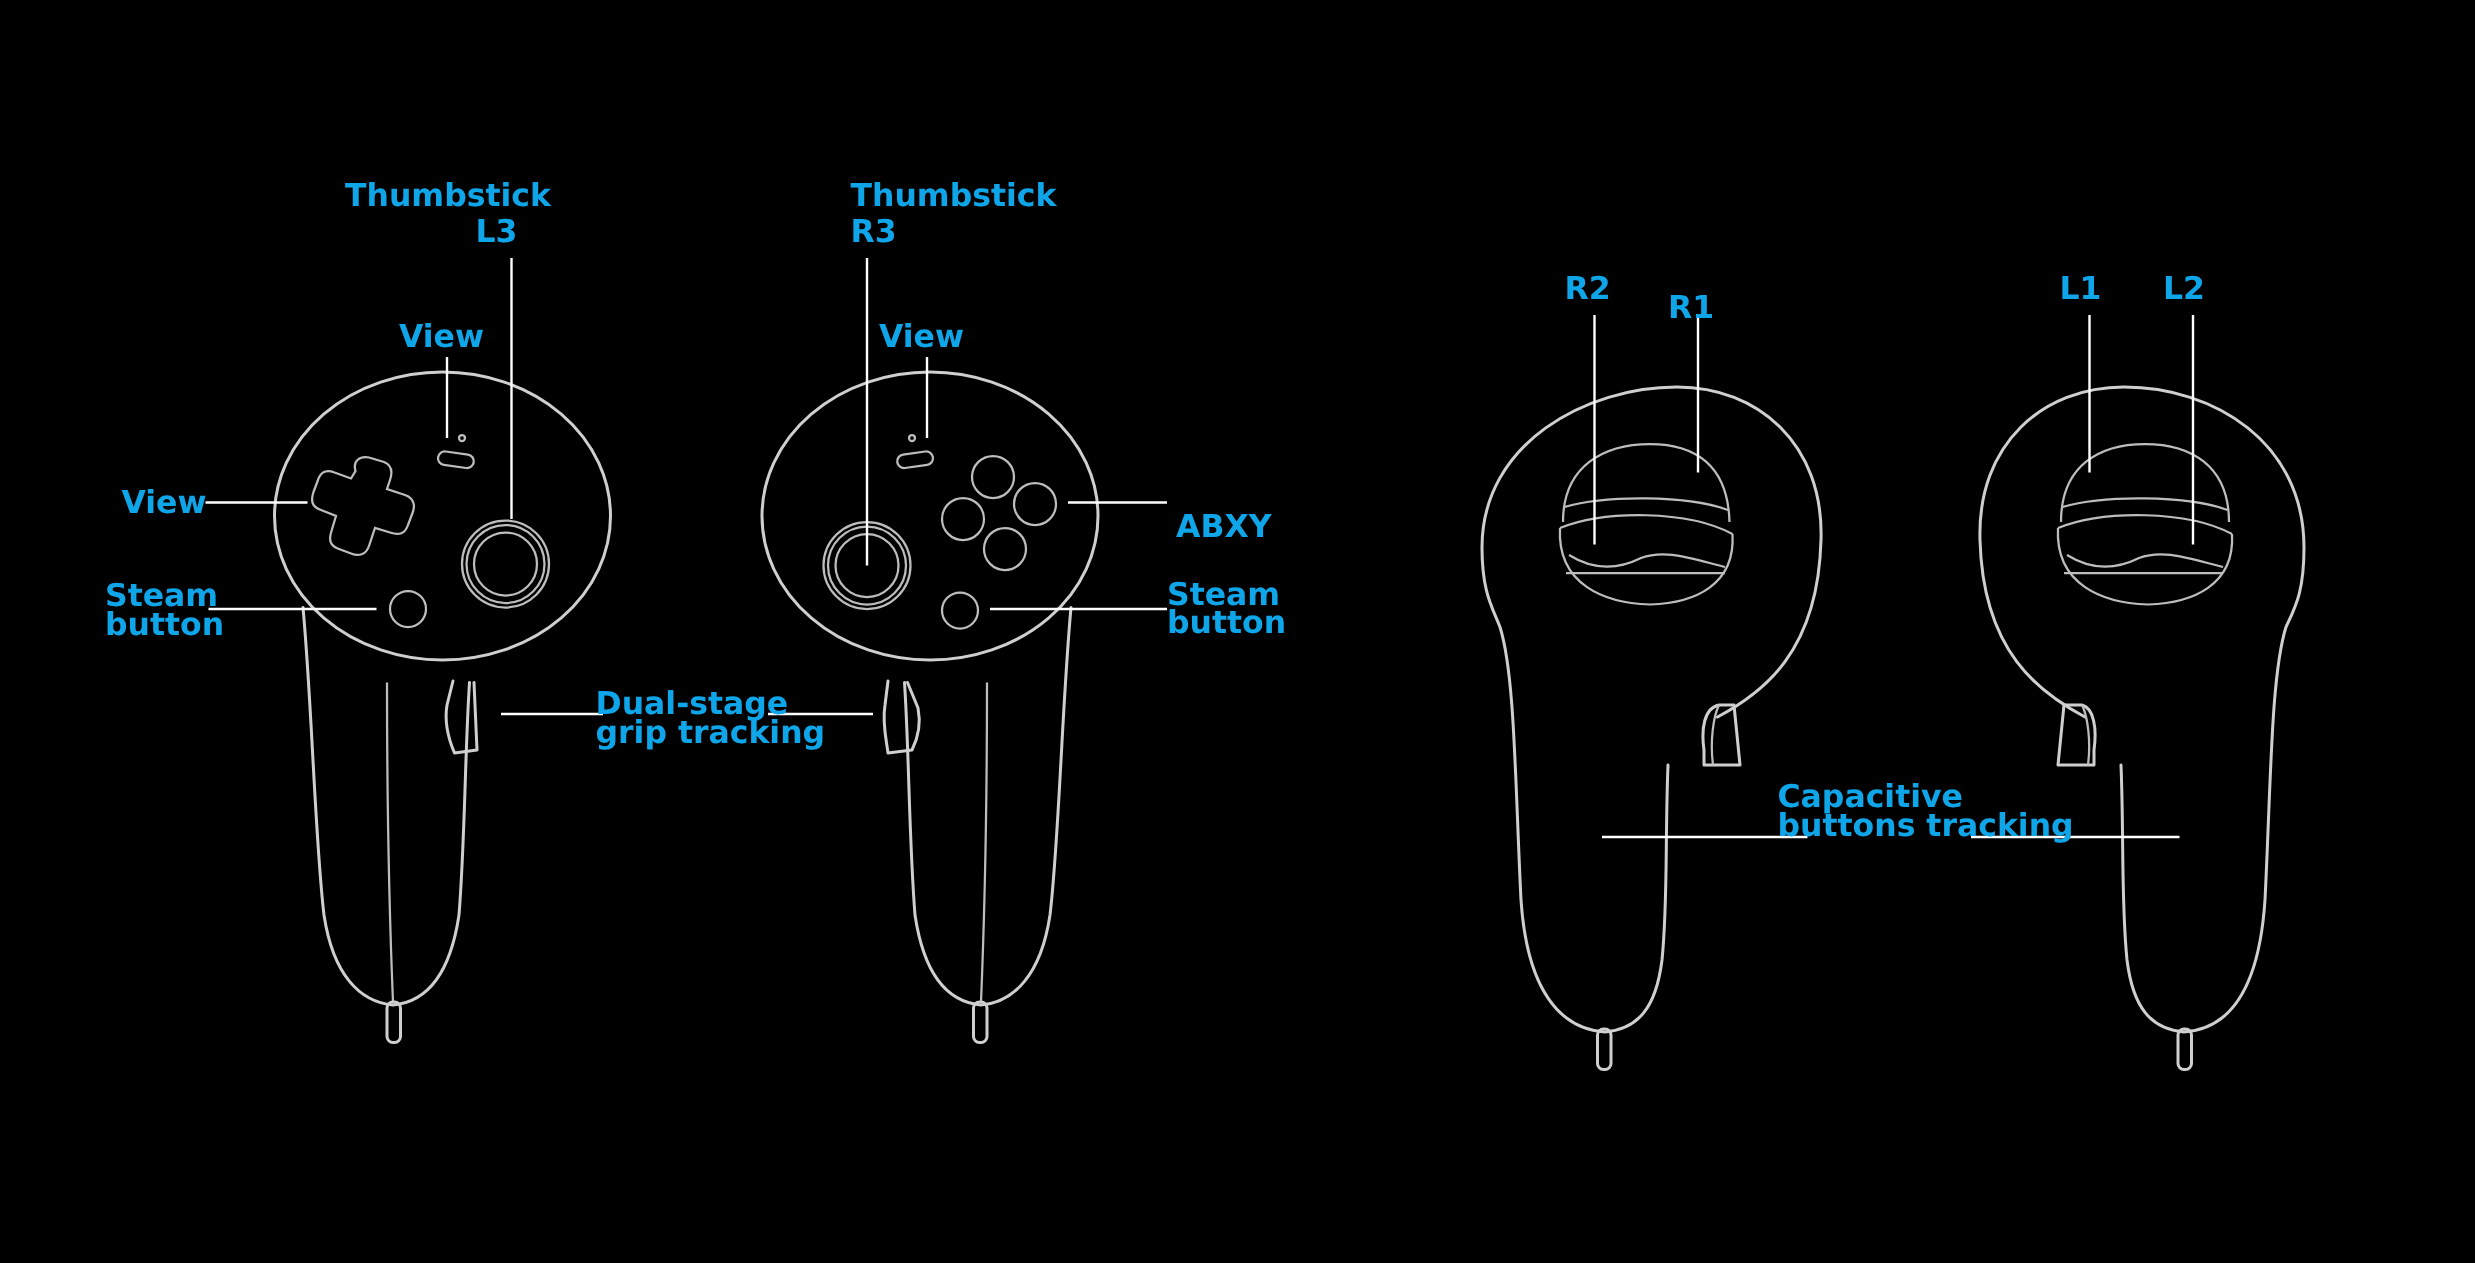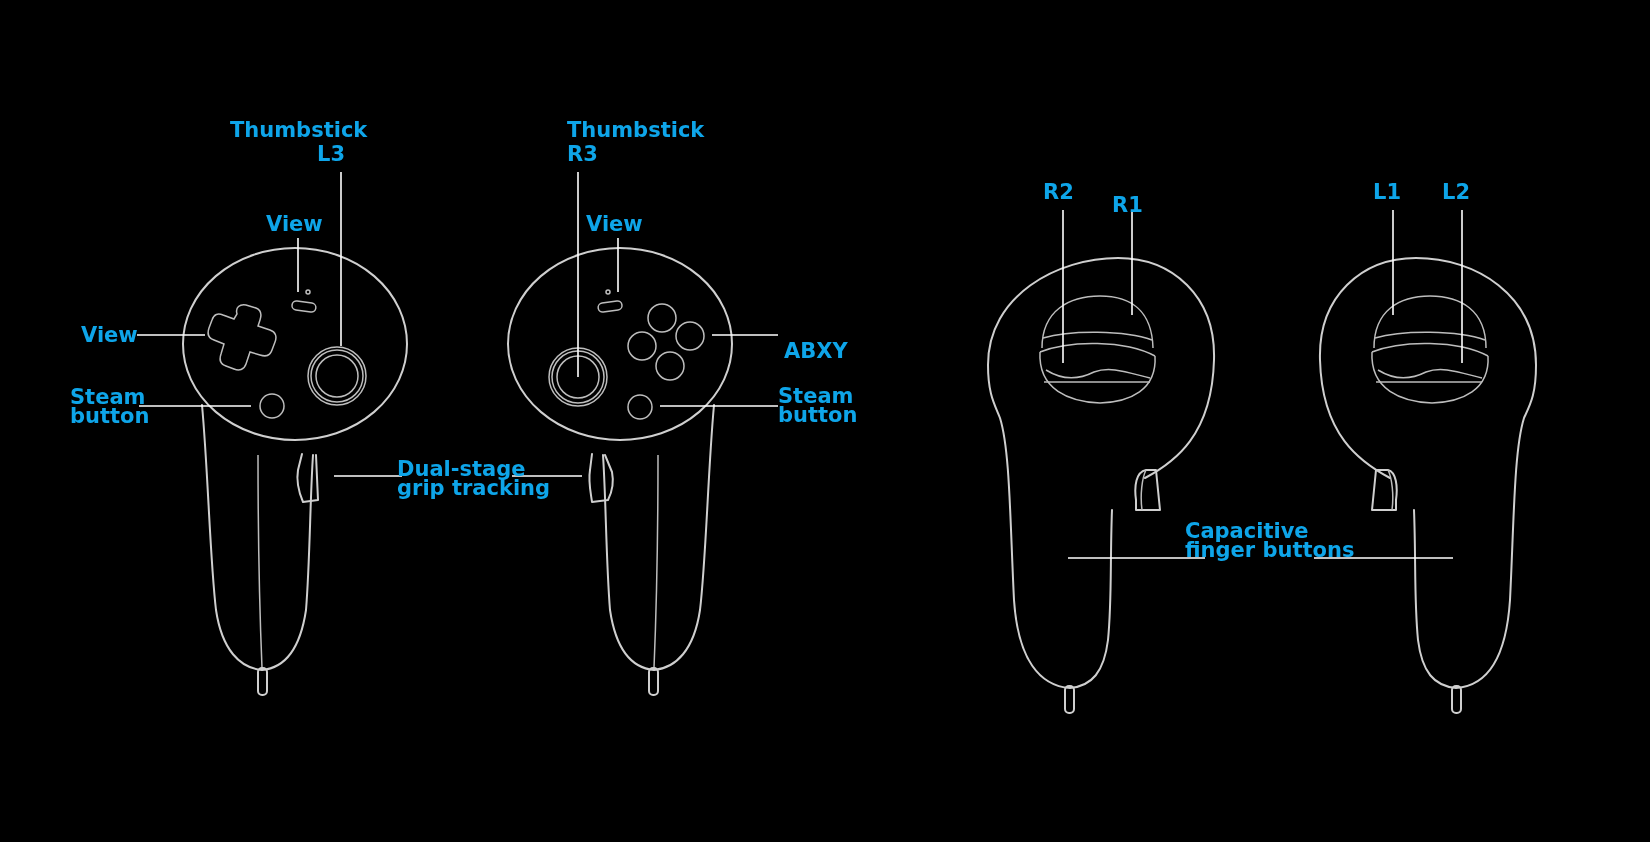--- a/index.html
+++ b/index.html
@@ -144,14 +144,14 @@
   <div>grip tracking</div>
 </div>
 
 <div class="lbl center" style="left:1043px; top:183px; width:40px;">R2</div>
 <div class="lbl center" style="left:1112px; top:196px; width:40px;">R1</div>
 <div class="lbl center" style="left:1373px; top:183px; width:40px;">L1</div>
 <div class="lbl center" style="left:1442px; top:183px; width:40px;">L2</div>
 
 <div class="lbl center" style="left:1185px; top:522px; width:150px;">
   <div>Capacitive</div>
-  <div>finger buttons</div>
+  <div>buttons tracking</div>
 </div>
 
 </body></html>

